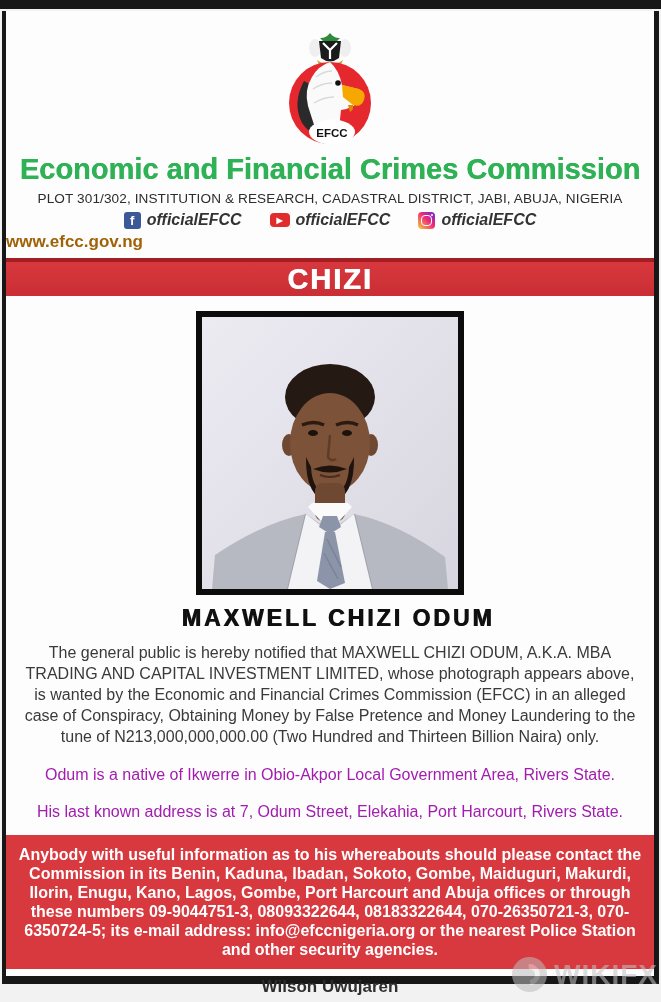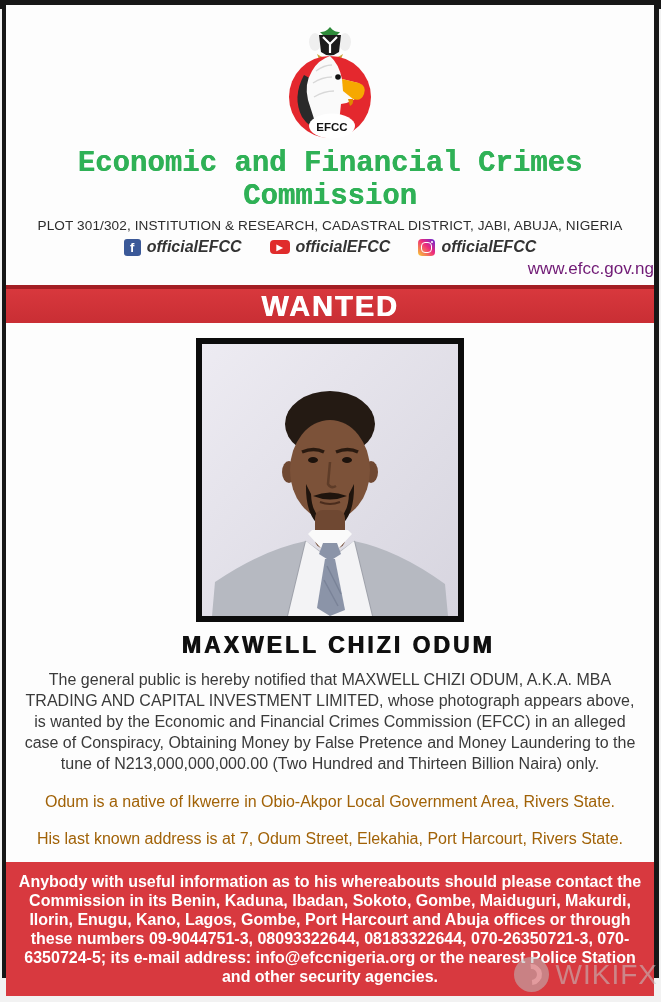--- a/index.html
+++ b/index.html
@@ -3,85 +3,84 @@
 <meta charset="utf-8">
 <style>
   html,body { margin:0; padding:0; }
   .stage {
     position:relative; width:661px; height:1002px;
     background:#f2f2f2; overflow:hidden;
     font-family:"Liberation Sans", sans-serif;
   }
   .top-bar { position:absolute; left:0; top:0; width:661px; height:9px; background:#171717; }
   .poster {
-    position:absolute; left:2px; top:5px; width:657px; height:973px;
+    position:absolute; left:2px; top:11px; width:657px; height:973px;
     box-sizing:border-box; background:#fdfdfd;
     border-left:4px solid #171717; border-right:5px solid #171717; border-bottom:8px solid #171717;
   }
   
   .logo-wrap { width:100px; height:112px; margin:22px auto 0; }
   .logo-wrap svg { width:100%; height:100%; display:block; }
   .title {
     margin:8px 6px 0; text-align:center; color:#2fb156;
     font-size:29px; font-weight:bold; letter-spacing:0px;
     text-shadow:0.4px 0 0 #2fb156;
-    font-family:Liberation Mono, monospace;
   }
   .address {
     margin:5px 4px 0; text-align:center; color:#2d2d2d;
     font-size:13.6px; font-weight:normal; letter-spacing:0.1px;
   }
   .socials { margin-top:5px; display:flex; justify-content:center; align-items:center; gap:28px; }
   .social { display:flex; align-items:center; gap:6px; font-style:italic; font-weight:bold; font-size:16px; color:#333; }
   .icon-fb { width:17px; height:17px; background:#3b5998; color:#fff; border-radius:3px;
     display:flex; align-items:center; justify-content:center; font-size:13px; font-style:normal; }
   .icon-yt { width:20px; height:14px; background:#e02c2c; color:#fff; border-radius:4px;
     display:flex; align-items:center; justify-content:center; font-size:8px; font-style:normal; }
   .icon-ig { width:17px; height:17px; border-radius:4px; position:relative;
     background:linear-gradient(45deg,#f9ce34,#ee2a7b 55%,#6228d7); }
   .icon-ig::before { content:""; position:absolute; inset:3px; border:1.6px solid #fff; border-radius:4px; }
   .icon-ig::after { content:""; position:absolute; top:2.5px; right:2.5px; width:2.2px; height:2.2px; background:#fff; border-radius:50%; }
-  .website { margin-top:3px; text-align:right; font-weight:normal; font-size:17px; color:#701a75; }
+  .website { margin-top:3px; text-align:left; font-weight:bold; font-size:17px; color:#a16207; }
   
   .banner {
     margin-top:6px; height:34px; background:#d23338; border-top:4px solid #a31e23;
     display:flex; align-items:center; justify-content:center;
     background-image:linear-gradient(#d8383d,#c92e34);
   }
   .banner-label { color:#fff; font-size:29px; font-weight:bold; letter-spacing:2px; text-shadow:0.6px 0 0 #fff; }
   
   .photo-frame { width:256px; height:272px; margin:15px auto 0; border:6px solid #0c0c0c; background:#e2e0e8; }
   .photo-frame svg { display:block; width:256px; height:272px; }
   
   .suspect-name {
     margin:10px 0 0; text-align:center; color:#101010;
     font-size:23px; font-weight:bold; letter-spacing:3px; text-shadow:0.9px 0 0 #101010;padding-left:16px;
   }
   .notice { width:614px; margin:10px auto 12px; text-align:center; color:#3a3a3a; font-size:16px; line-height:21px; }
-  .fact { margin:19px 8px 0; text-align:center; color:#a16207; font-size:16px; }
+  .fact { margin:19px 8px 0; text-align:center; color:#a21caf; font-size:16px; }
   
   .contact-box {
     margin-top:14px; background:#d8393f; color:#fff; font-weight:bold;
     font-size:16px; line-height:19px; text-align:center; padding:10px 12px;
   }
   
   .sig { margin-top:8px; text-align:center; color:#2e2e2e; }
   .sig-name { font-size:17px; font-weight:bold; }
   
   .watermark {
     position:absolute; right:3px; bottom:10px; z-index:5;
     display:flex; align-items:center; gap:7px; opacity:0.55;
   }
   .wm-circle { width:35px; height:35px; border-radius:50%; background:#bdbdbd; position:relative; }
   .wm-circle::before {
     content:""; position:absolute; inset:7px; border-radius:50%;
     border:5px solid #ececec; border-left-color:transparent; border-bottom-color:transparent;
     transform:rotate(40deg);
   }
-  .wm-text { font-size:28px; font-weight:normal; color:#c4c4c4; letter-spacing:1px; }
+  .wm-text { font-size:28px; font-weight:bold; color:#c4c4c4; letter-spacing:1px; }
 </style>
 </head>
 <body>
 
 <div class="stage">
   <div class="top-bar"></div>
 
   <div class="poster">
 
     <div class="logo-wrap">
@@ -127,21 +126,21 @@
       </span>
       <span class="social">
         <span class="icon-ig"></span>
         <span>officialEFCC</span>
       </span>
     </div>
 
     <div class="website">www.efcc.gov.ng</div>
 
     <div class="banner">
-      <span class="banner-label">WANTED</span>
+      <span class="banner-label">CHIZI</span>
     </div>
 
     <div class="photo-frame">
       <svg viewBox="0 0 256 272">
         <defs>
           <linearGradient id="bgGrad" x1="0" y1="0" x2="1" y2="1">
             <stop offset="0" stop-color="#edebf2"></stop>
             <stop offset="1" stop-color="#d7d5df"></stop>
           </linearGradient>
         </defs>

